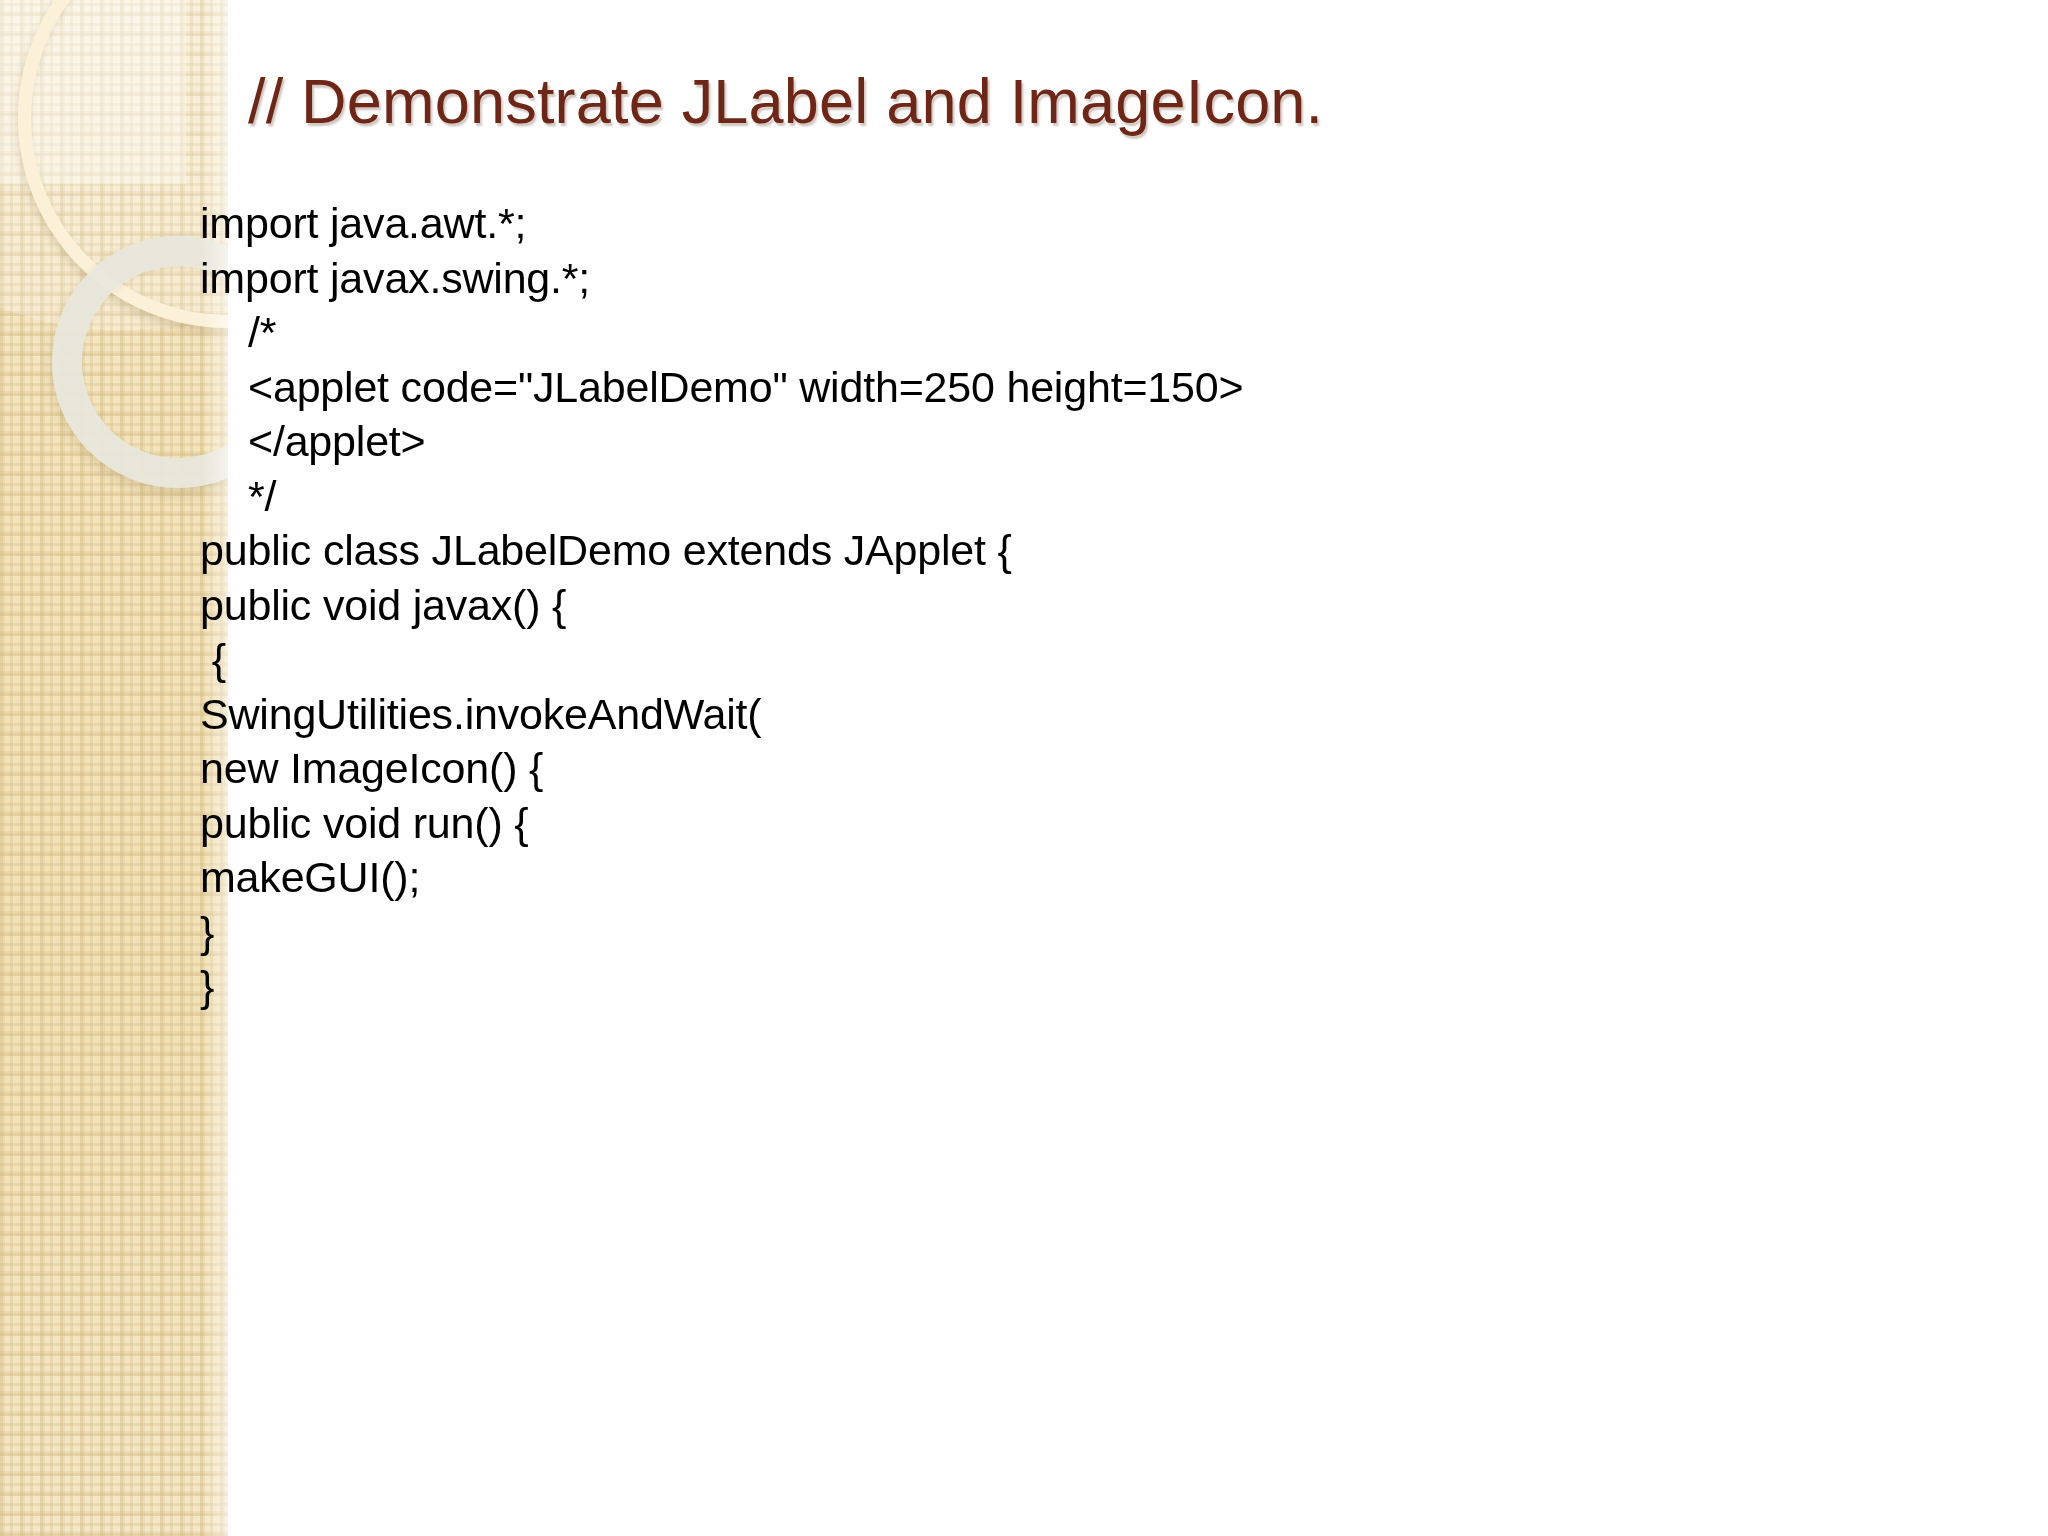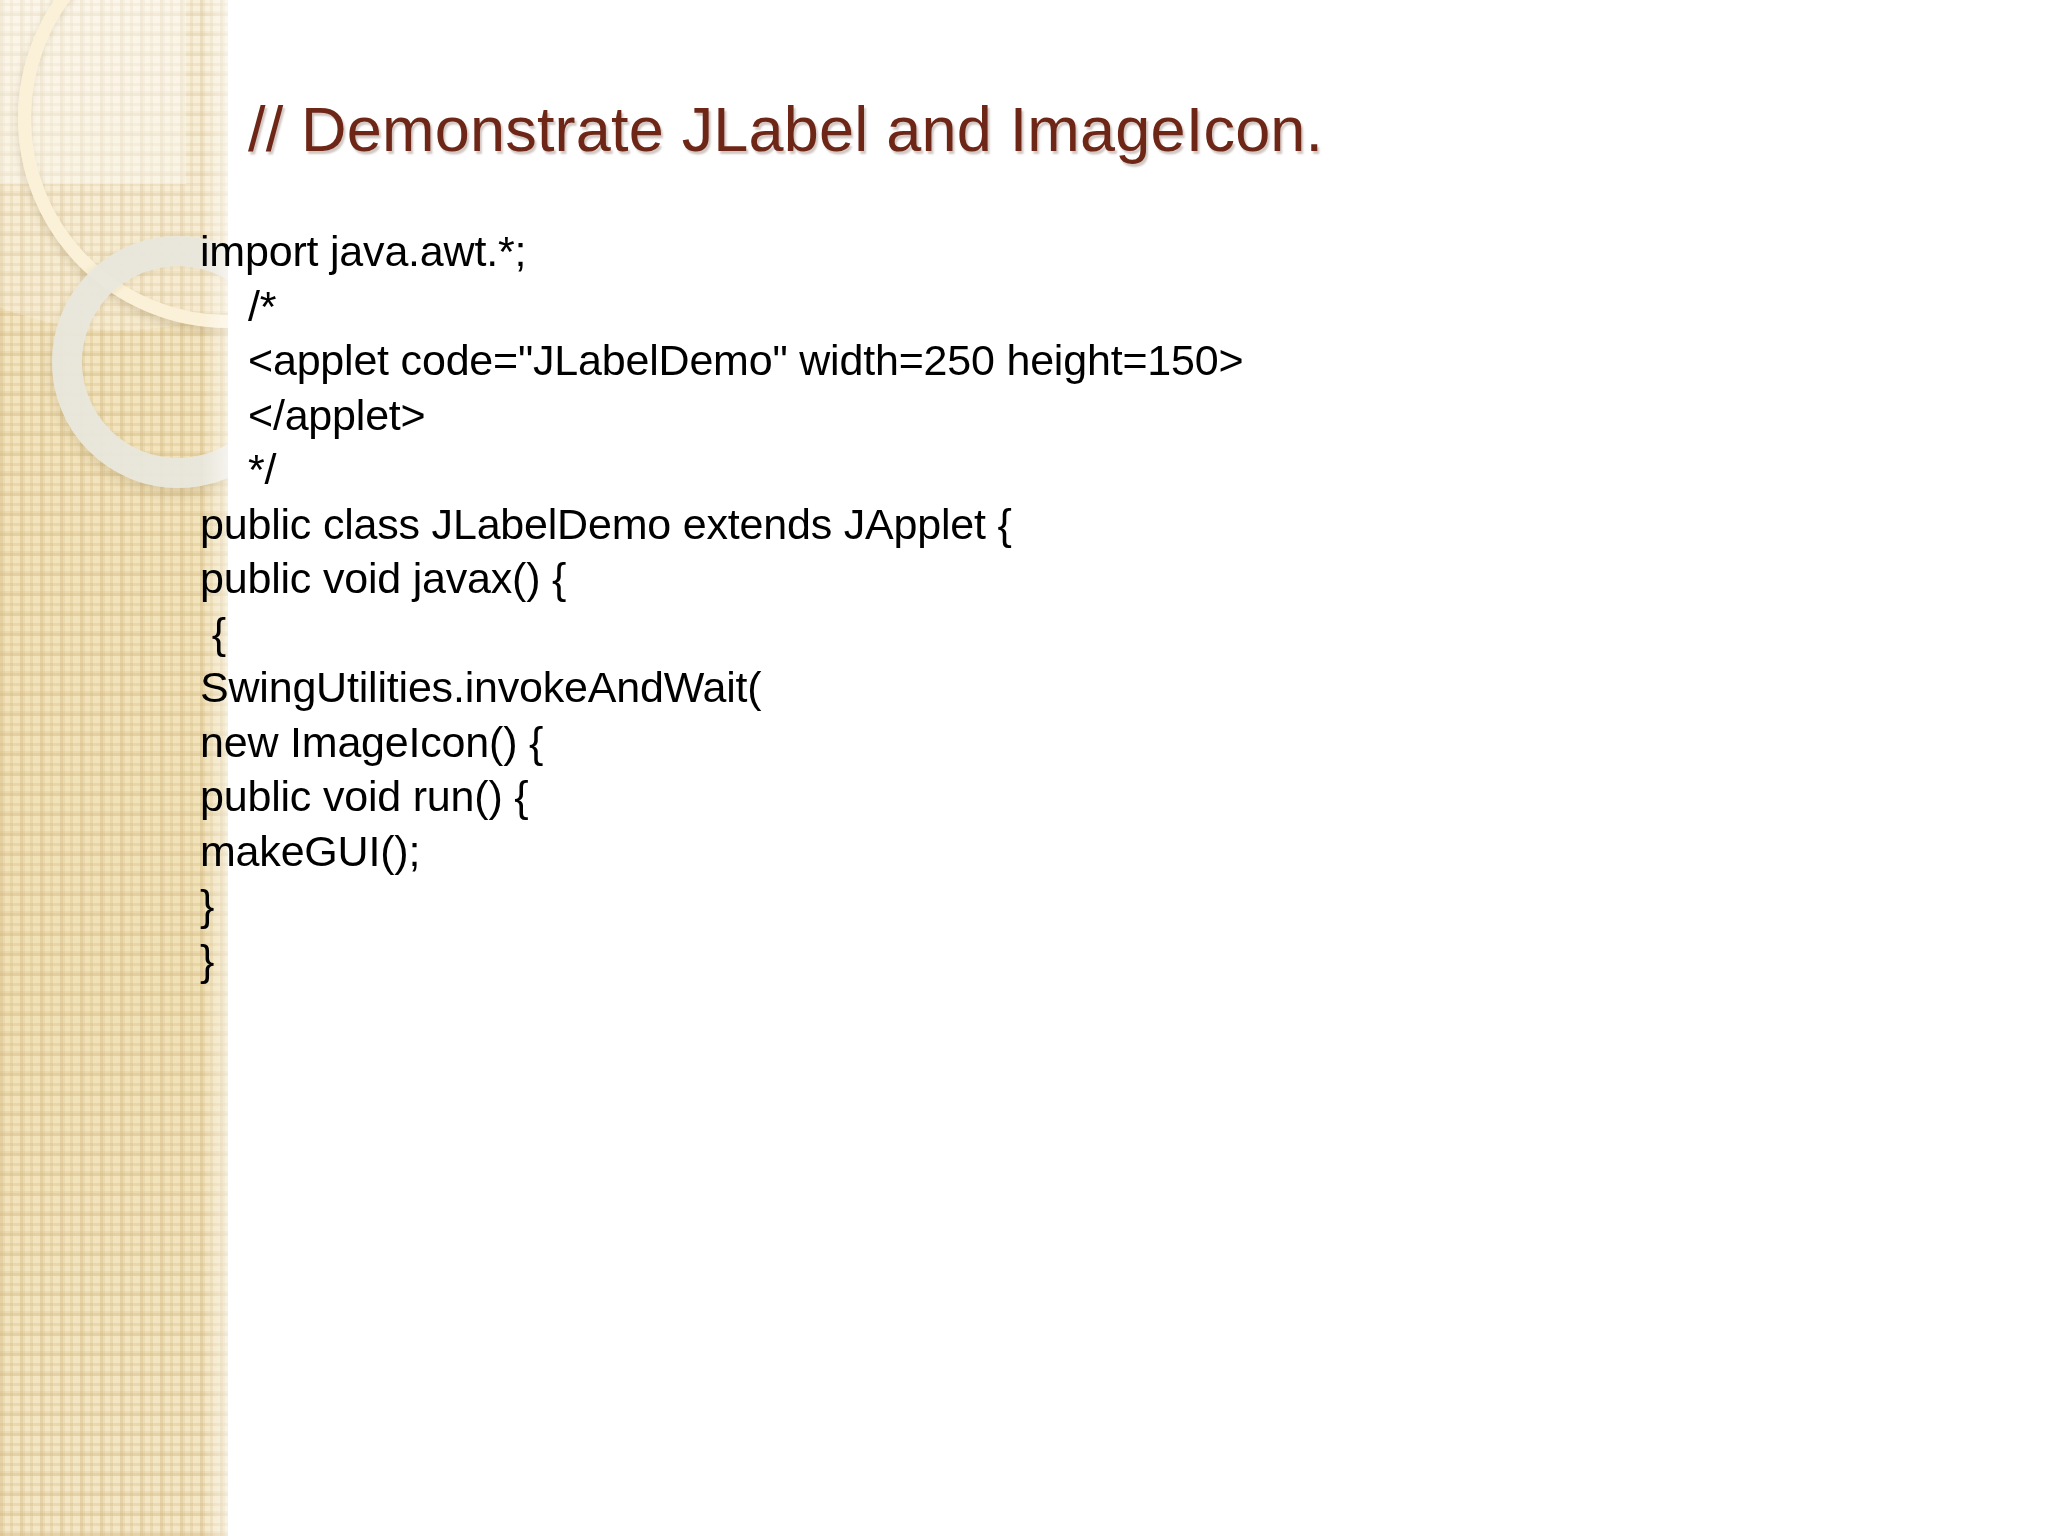--- a/index.html
+++ b/index.html
@@ -116,21 +116,20 @@
   }
 
   
   #content {
     position: absolute;
     left: 228px;
     top: 0;
     right: 0;
     bottom: 0;
     background: #ffffff;
-    margin-top: 28px;
   }
 
   #slide-title {
     position: absolute;
     left: 20px;
     top: 24px;
     width: 1700px;
     font-size: 63px;
     line-height: 1.12;
     font-weight: 400;
@@ -171,20 +170,21 @@
     <div id="ring-small"></div>
     <div id="sidebar-edge-fade"></div>
   </div>
 
   <div id="content">
 
     <h1 id="slide-title">// Demonstrate JLabel and ImageIcon.</h1>
 
     <div id="code-block">
         <div class="code-line">import java.awt.*;</div>
+        <div class="code-line">import javax.swing.*;</div>
         <div class="code-line indent">/*</div>
         <div class="code-line indent">&lt;applet code="JLabelDemo" width=250 height=150&gt;</div>
         <div class="code-line indent">&lt;/applet&gt;</div>
         <div class="code-line indent">*/</div>
         <div class="code-line">public class JLabelDemo extends JApplet {</div>
         <div class="code-line">public void javax() {</div>
         <div class="code-line"> {</div>
         <div class="code-line">SwingUtilities.invokeAndWait(</div>
         <div class="code-line">new ImageIcon() {</div>
         <div class="code-line">public void run() {</div>

